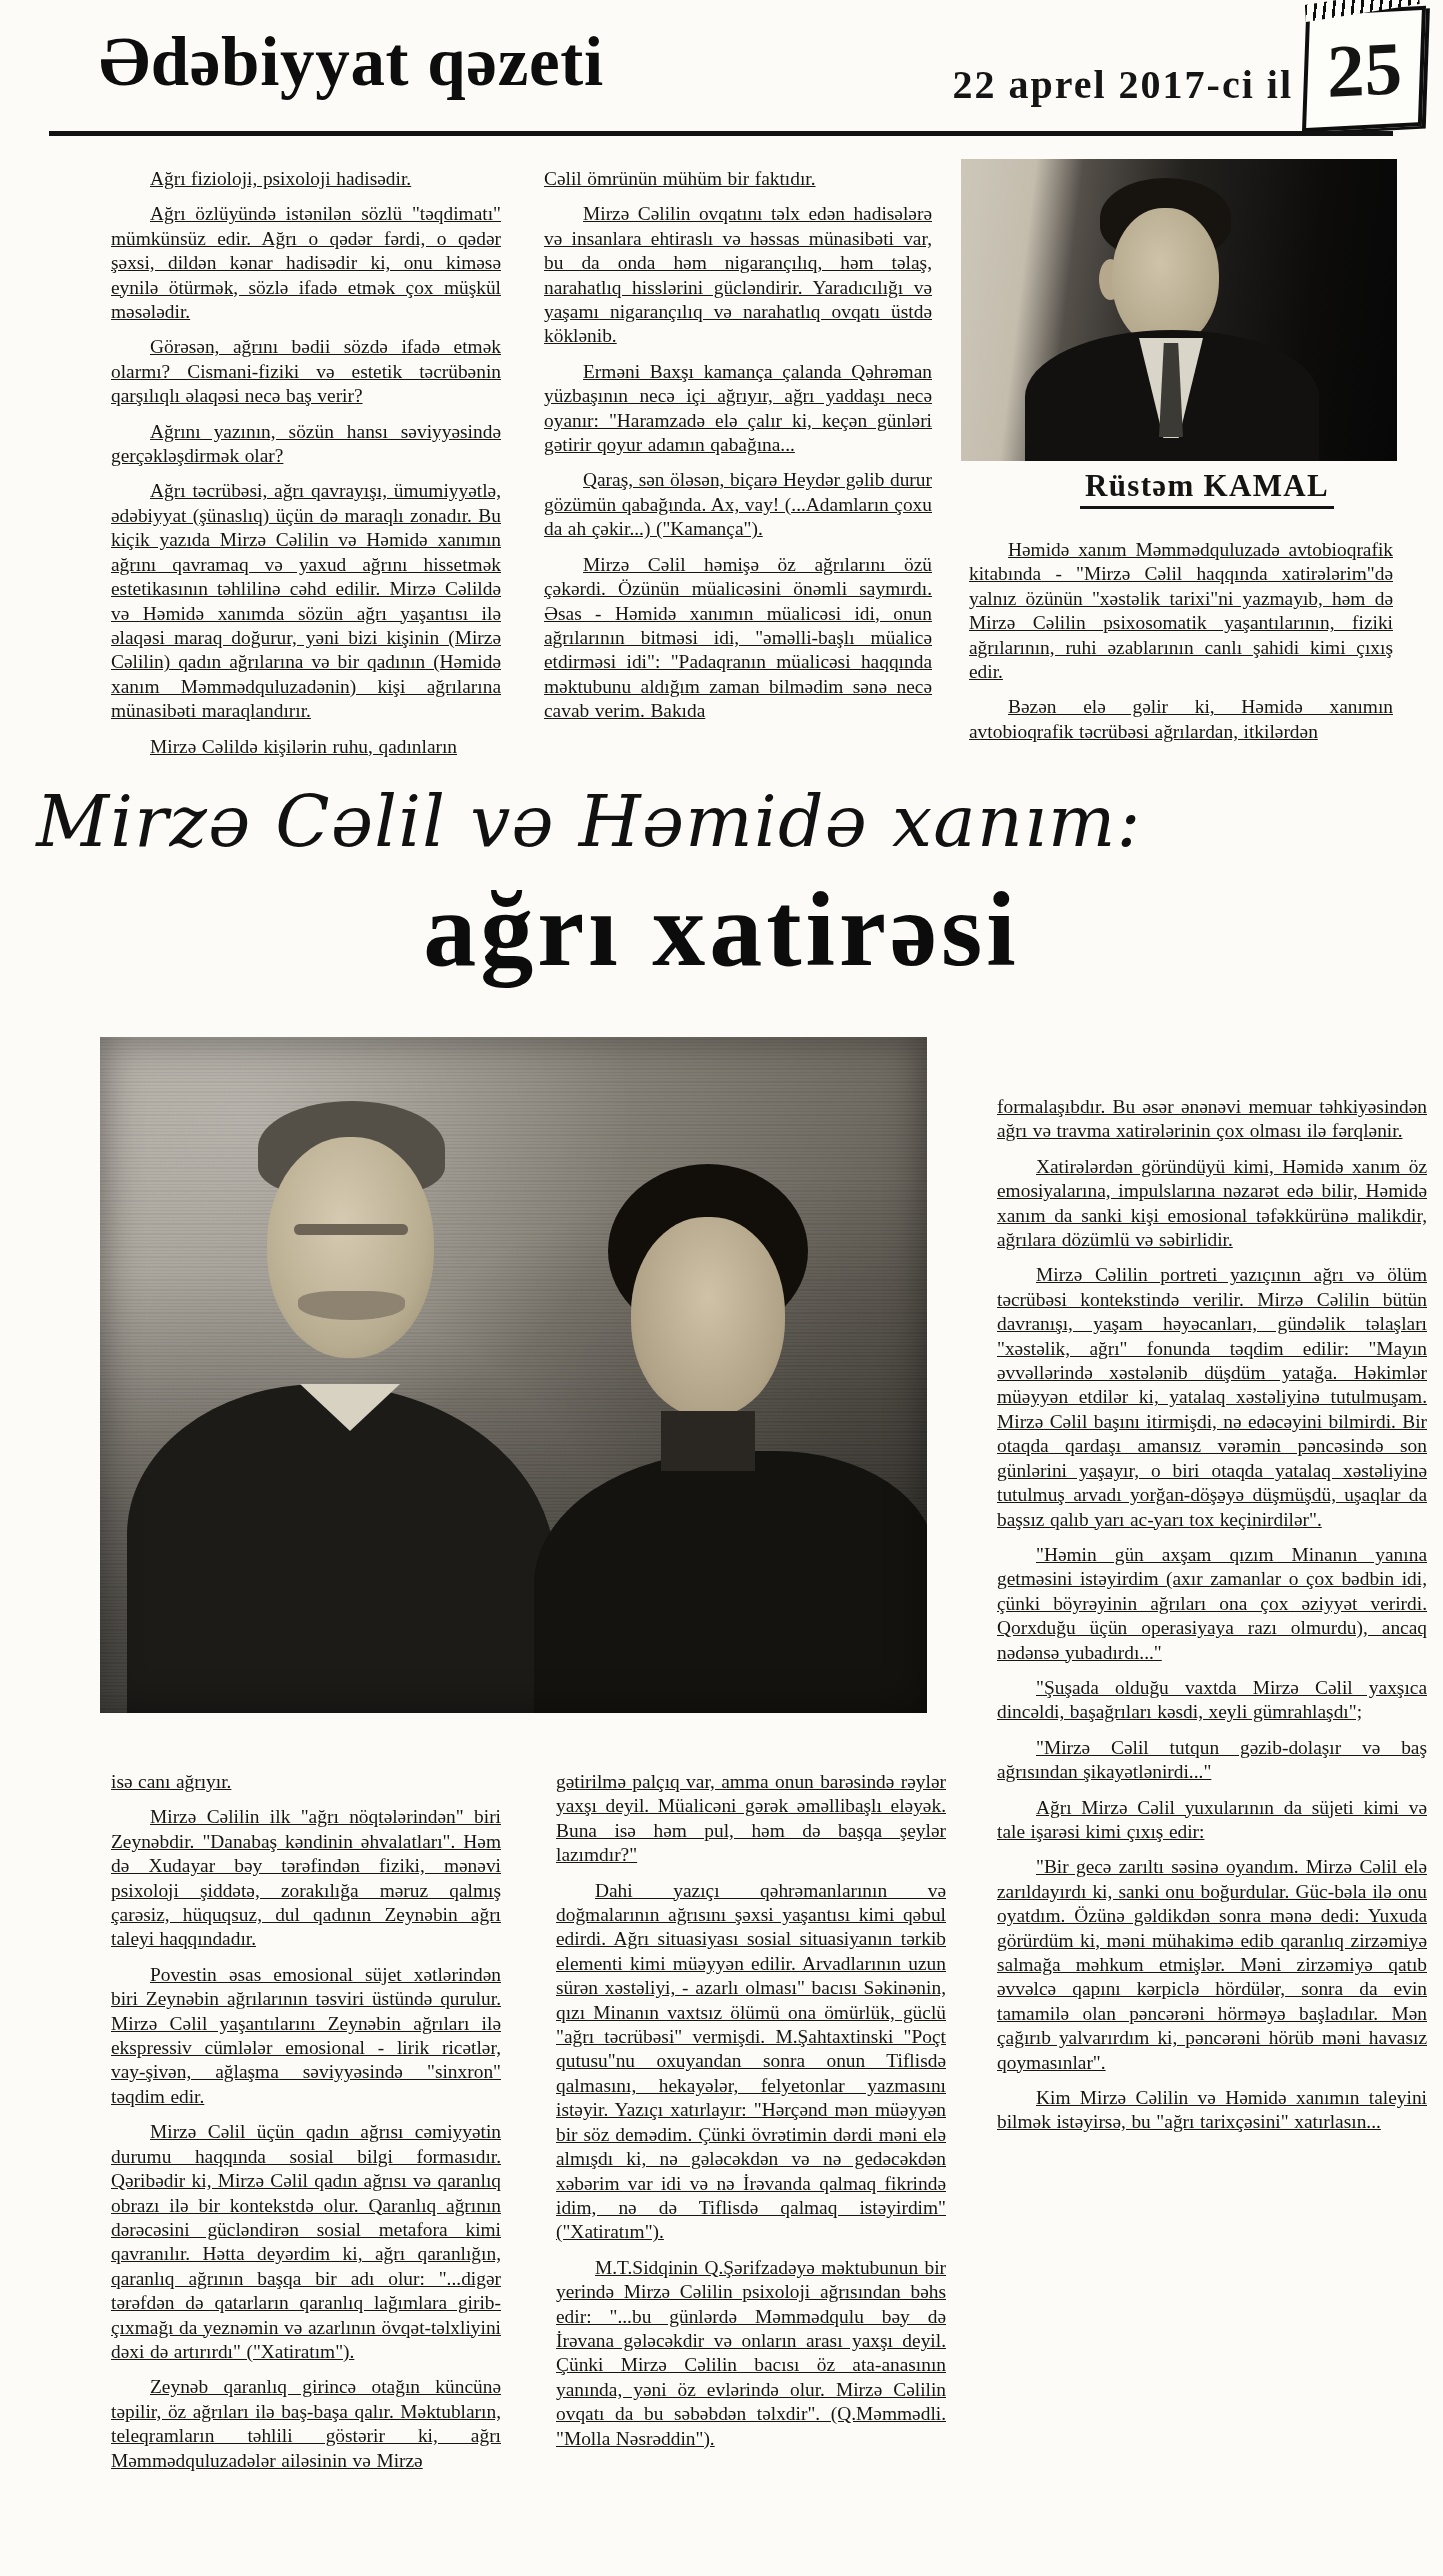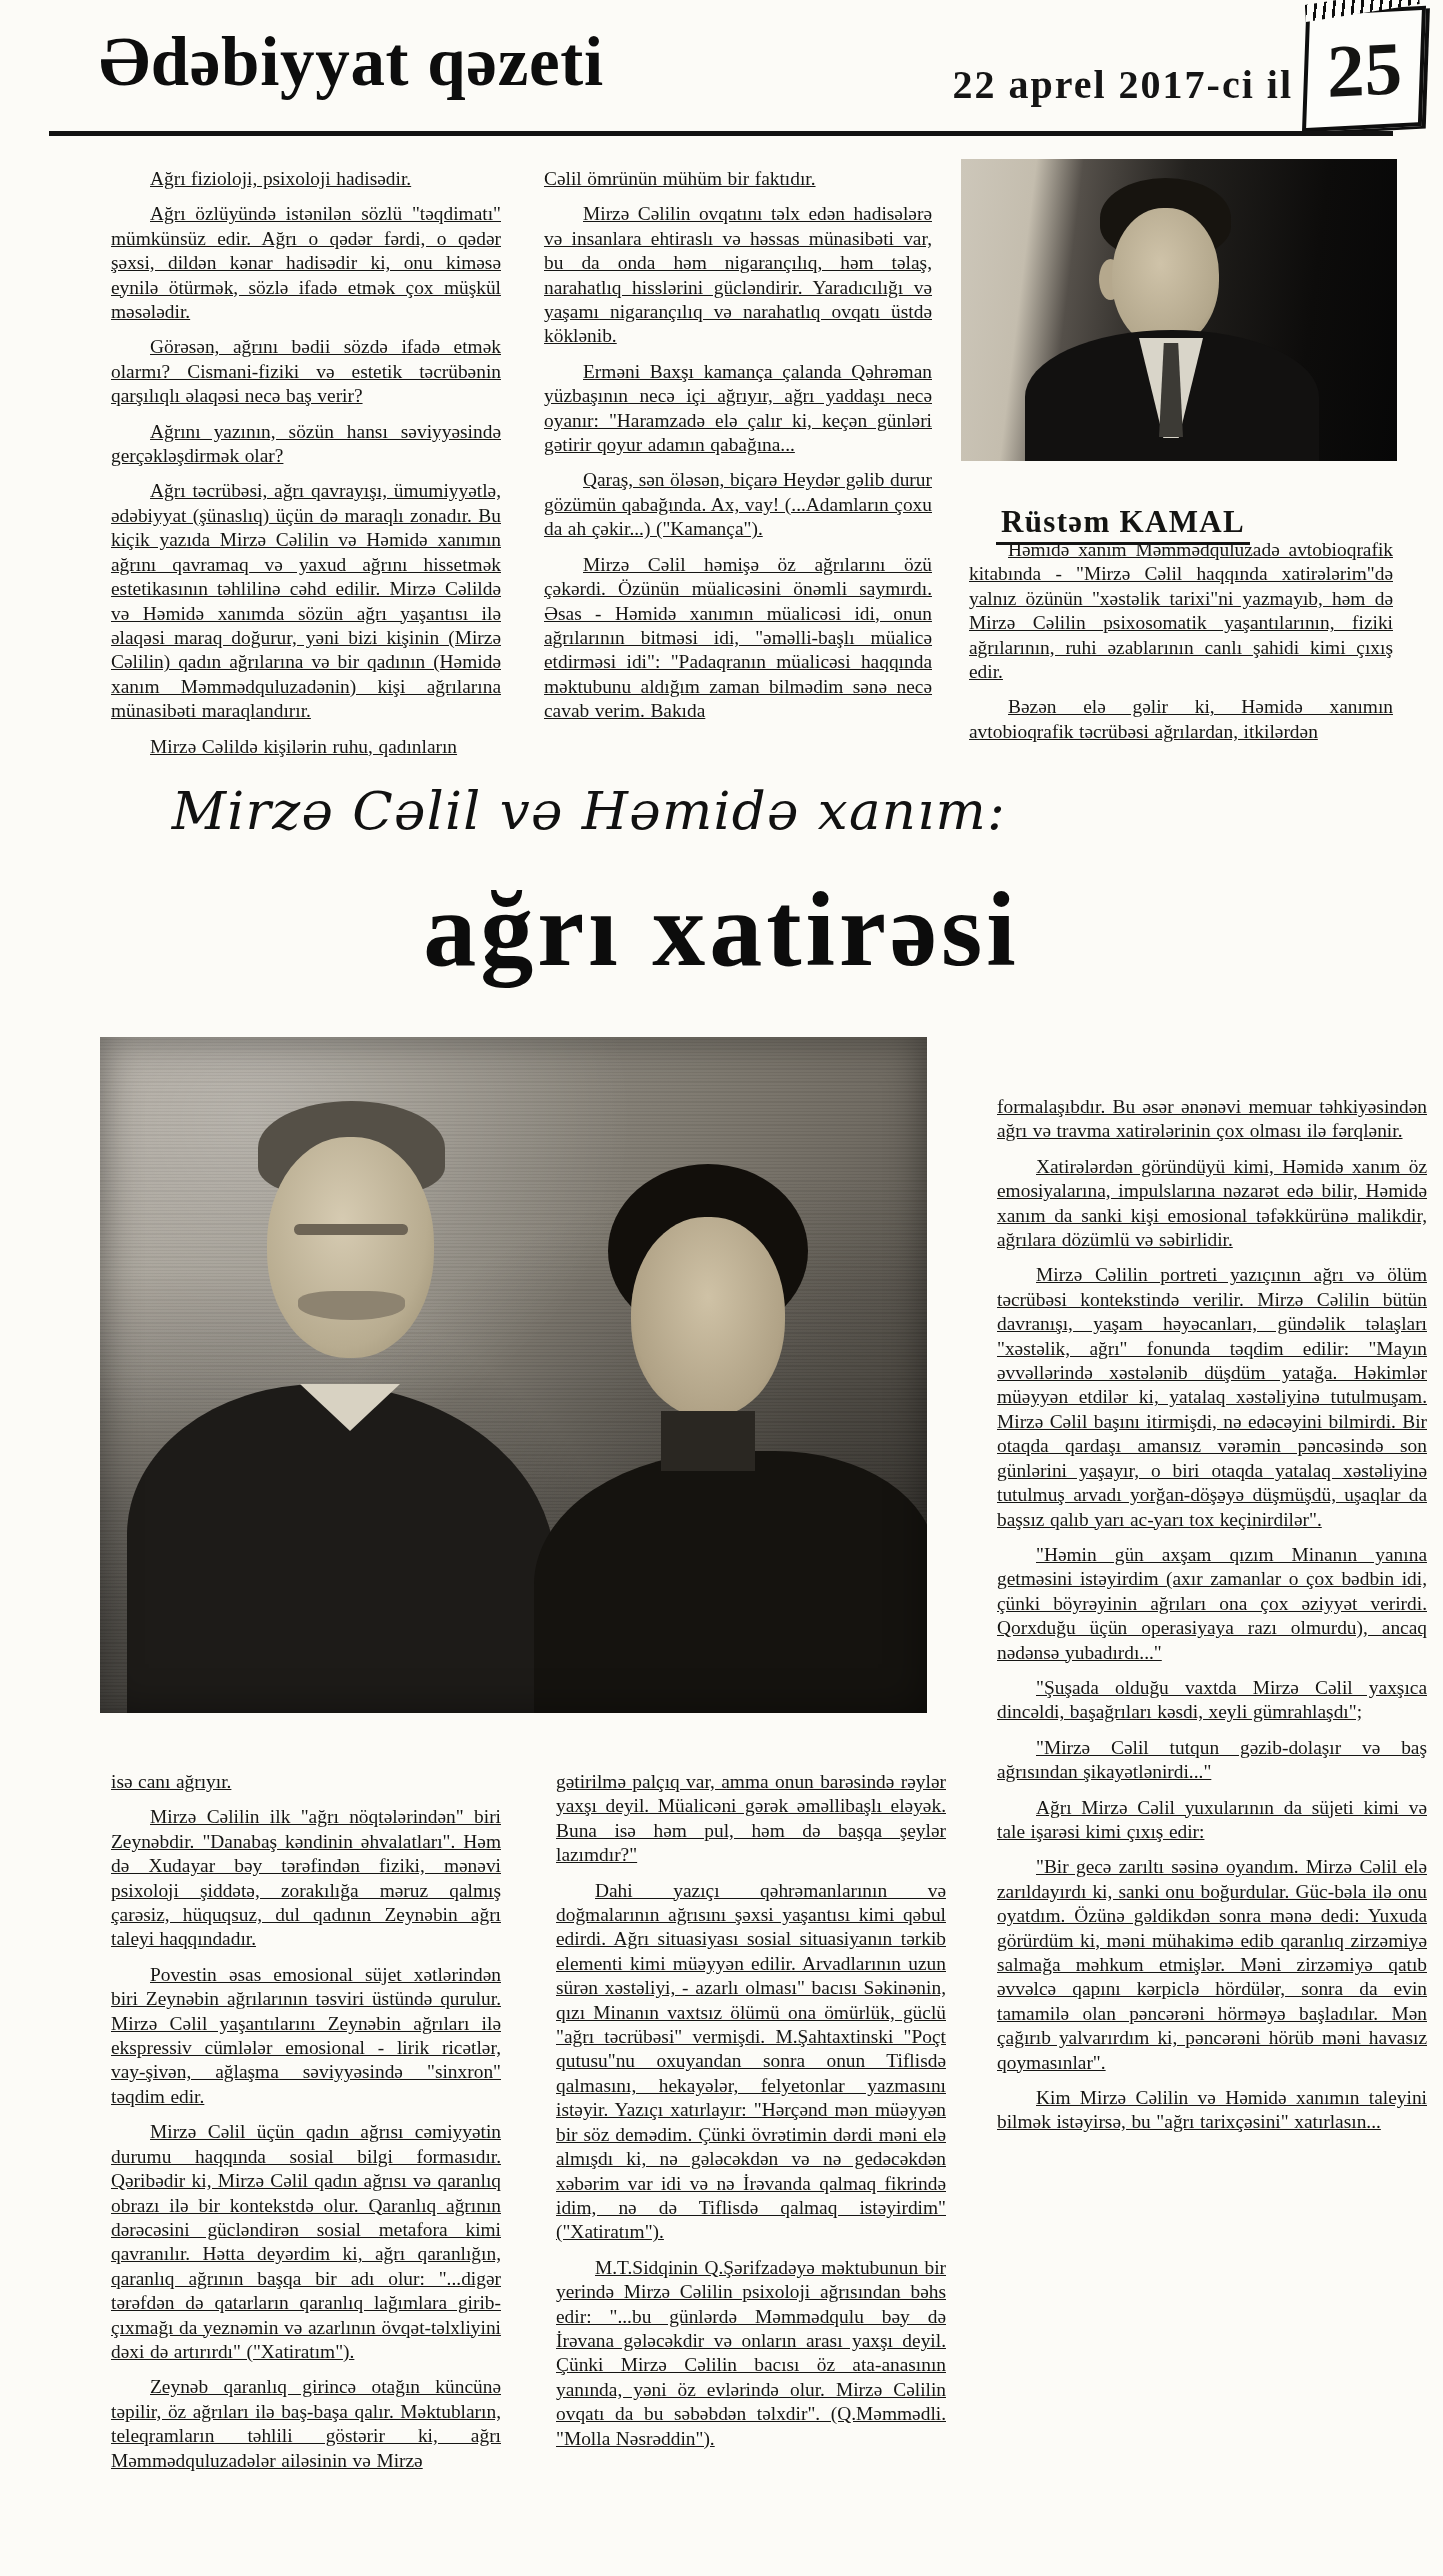--- a/index.html
+++ b/index.html
@@ -52,29 +52,29 @@
     background:linear-gradient(97deg,#cdc7ba 0%,#c4bdae 16%,#55504a 26%,#23211e 48%,#0d0c0b 78%,#070707 100%);
   }
   .ap-hair{position:absolute;left:139px;top:18.7px;width:131px;height:80px;border-radius:50% 50% 40% 40%;background:#17140f;}
   .ap-face{position:absolute;left:151px;top:49px;width:107px;height:139px;border-radius:48%;background:radial-gradient(ellipse at 45% 40%,#cfc3a9 0%,#b3a78c 70%,#8d8168 100%);}
   .ap-ear{position:absolute;left:138px;top:100px;width:23px;height:41px;border-radius:50%;background:#b5a88d;}
   .ap-suit{position:absolute;left:64px;top:171px;width:294px;height:134px;border-radius:60% 60% 0 0;background:#121110;}
   .ap-shirt{position:absolute;left:178px;top:179px;width:64px;height:100px;background:#d9d5c9;clip-path:polygon(0 0,100% 0,62% 100%,38% 100%);}
   .ap-tie{position:absolute;left:198px;top:184px;width:24px;height:94px;background:#3c3a35;clip-path:polygon(20% 0,80% 0,100% 100%,0 100%);}
   
   .author-caption{
-    left:905px;top:468px;width:436px;text-align:center;
-    font-size:31px;font-weight:700;letter-spacing:1.3px;margin-top:36px;
+    left:989px;top:468px;width:436px;text-align:center;
+    font-size:31px;font-weight:700;letter-spacing:1.3px;
   }
   .author-caption span{border-bottom:3.3px solid #141414;padding:0 5.3px 2.7px 5.3px;}
   
   .headline-script{
     left:0;top:780px;width:1178px;text-align:center;
     font-family:"DejaVu Serif","Liberation Serif",serif;
-    font-style:italic;font-size:53px;font-weight:500;letter-spacing:1.3px;
+    font-style:italic;font-size:71px;font-weight:500;letter-spacing:1.3px;
     color:#111;white-space:nowrap;
   }
   .headline-main{
     left:0;top:869px;width:1443px;text-align:center;
     font-size:106px;font-weight:700;letter-spacing:4px;color:#0c0c0c;white-space:nowrap;
   }
   
   .main-photo{
     left:100px;top:1037px;width:827px;height:676px;overflow:hidden;
     background:

